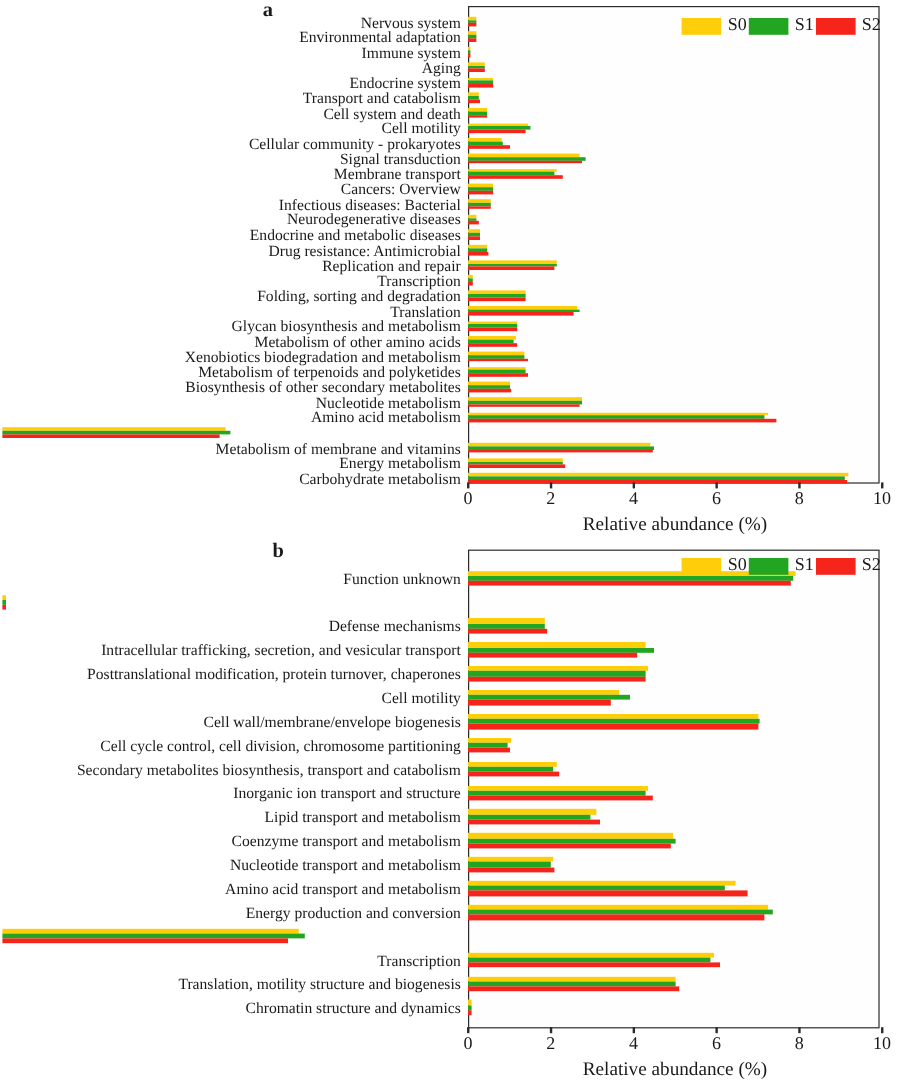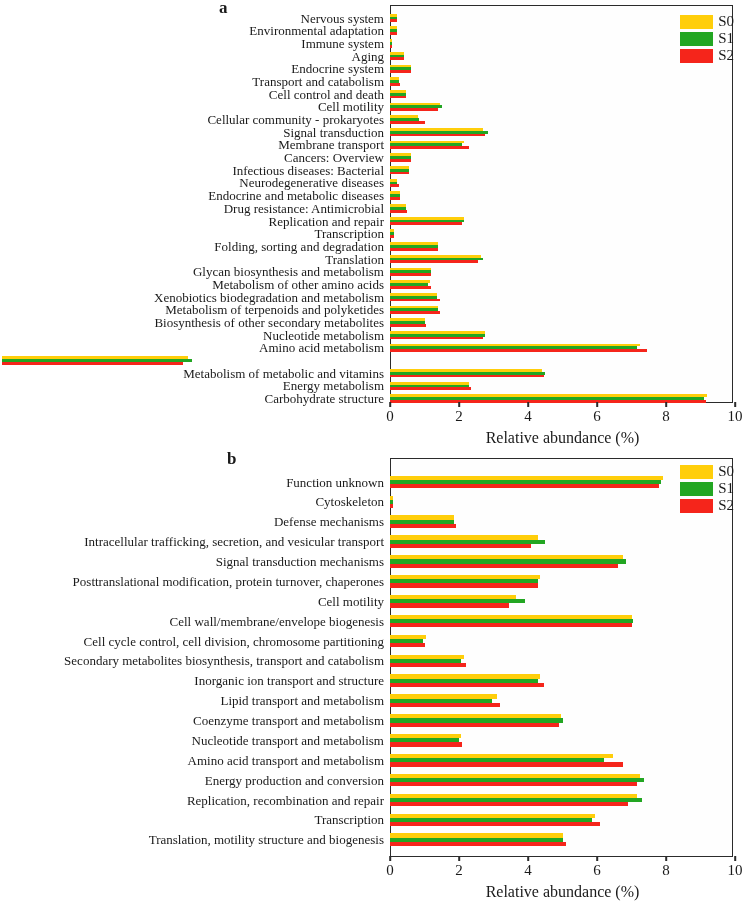--- a/index.html
+++ b/index.html
@@ -36,21 +36,21 @@
   .axis{position:absolute;left:390px;width:345px;height:30px;}
   .panel[data-panel="0"] .axis{top:402px;}
   .panel[data-panel="1"] .axis{top:408px;}
   .tick-mark{position:absolute;top:0;width:1.6px;height:5px;background:#2b2b2b;transform:translateX(-50%);}
   .tick-label{position:absolute;top:7px;transform:translateX(-50%);font-size:15px;line-height:1;}
 
   .xlabel{position:absolute;left:390px;width:345px;text-align:center;font-size:16px;line-height:1;}
   .panel[data-panel="0"] .xlabel{top:430px;}
   .panel[data-panel="1"] .xlabel{top:436px;}
 
-  .legend{position:absolute;right:18px;display:flex;flex-direction:column;gap:2px;}
+  .legend{position:absolute;right:18px;display:flex;gap:2px;}
   .panel[data-panel="0"] .legend{top:14px;}
   .panel[data-panel="1"] .legend{top:16px;}
   .legend-row{display:flex;align-items:center;gap:5px;}
   .legend-swatch{width:33px;height:14px;}
   .legend-label{font-size:15px;line-height:1;}
 </style>
 </head>
 <body>
 
 <div class="figure">
@@ -101,21 +101,21 @@
         </div>
         <div class="row">
           <div class="row-label">Transport and catabolism</div>
           <div class="row-bars">
             <div class="bar" style="width: 2.5%; background: rgb(255, 206, 10);"></div>
             <div class="bar" style="width: 2.5%; background: rgb(34, 166, 34);"></div>
             <div class="bar" style="width: 3%; background: rgb(245, 37, 27);"></div>
           </div>
         </div>
         <div class="row">
-          <div class="row-label">Cell control and death</div>
+          <div class="row-label">Cell system and death</div>
           <div class="row-bars">
             <div class="bar" style="width: 4.5%; background: rgb(255, 206, 10);"></div>
             <div class="bar" style="width: 4.5%; background: rgb(34, 166, 34);"></div>
             <div class="bar" style="width: 4.5%; background: rgb(245, 37, 27);"></div>
           </div>
         </div>
         <div class="row">
           <div class="row-label">Cell motility</div>
           <div class="row-bars">
             <div class="bar" style="width: 14.5%; background: rgb(255, 206, 10);"></div>
@@ -276,37 +276,37 @@
           </div>
         </div>
         <div class="row">
           <div class="row-bars">
             <div class="bar" style="width: 54%; background: rgb(255, 206, 10);"></div>
             <div class="bar" style="width: 55%; background: rgb(34, 166, 34);"></div>
             <div class="bar" style="width: 52.5%; background: rgb(245, 37, 27);"></div>
           </div>
         </div>
         <div class="row">
-          <div class="row-label">Metabolism of metabolic and vitamins</div>
+          <div class="row-label">Metabolism of membrane and vitamins</div>
           <div class="row-bars">
             <div class="bar" style="width: 44%; background: rgb(255, 206, 10);"></div>
             <div class="bar" style="width: 45%; background: rgb(34, 166, 34);"></div>
             <div class="bar" style="width: 44.5%; background: rgb(245, 37, 27);"></div>
           </div>
         </div>
         <div class="row">
           <div class="row-label">Energy metabolism</div>
           <div class="row-bars">
             <div class="bar" style="width: 23%; background: rgb(255, 206, 10);"></div>
             <div class="bar" style="width: 23%; background: rgb(34, 166, 34);"></div>
             <div class="bar" style="width: 23.5%; background: rgb(245, 37, 27);"></div>
           </div>
         </div>
         <div class="row">
-          <div class="row-label">Carbohydrate structure</div>
+          <div class="row-label">Carbohydrate metabolism</div>
           <div class="row-bars">
             <div class="bar" style="width: 92%; background: rgb(255, 206, 10);"></div>
             <div class="bar" style="width: 91%; background: rgb(34, 166, 34);"></div>
             <div class="bar" style="width: 91.5%; background: rgb(245, 37, 27);"></div>
           </div>
         </div>
       </div>
     <div class="axis">
         <div class="tick-mark" style="left: 0%;"></div>
         <div class="tick-label" style="left: 0%;">0</div>
@@ -344,21 +344,20 @@
     <div class="rows">
         <div class="row">
           <div class="row-label">Function unknown</div>
           <div class="row-bars">
             <div class="bar" style="width: 79%; background: rgb(255, 206, 10);"></div>
             <div class="bar" style="width: 78.5%; background: rgb(34, 166, 34);"></div>
             <div class="bar" style="width: 78%; background: rgb(245, 37, 27);"></div>
           </div>
         </div>
         <div class="row">
-          <div class="row-label">Cytoskeleton</div>
           <div class="row-bars">
             <div class="bar" style="width: 1%; background: rgb(255, 206, 10);"></div>
             <div class="bar" style="width: 1%; background: rgb(34, 166, 34);"></div>
             <div class="bar" style="width: 1%; background: rgb(245, 37, 27);"></div>
           </div>
         </div>
         <div class="row">
           <div class="row-label">Defense mechanisms</div>
           <div class="row-bars">
             <div class="bar" style="width: 18.5%; background: rgb(255, 206, 10);"></div>
@@ -368,28 +367,20 @@
         </div>
         <div class="row">
           <div class="row-label">Intracellular trafficking, secretion, and vesicular transport</div>
           <div class="row-bars">
             <div class="bar" style="width: 43%; background: rgb(255, 206, 10);"></div>
             <div class="bar" style="width: 45%; background: rgb(34, 166, 34);"></div>
             <div class="bar" style="width: 41%; background: rgb(245, 37, 27);"></div>
           </div>
         </div>
         <div class="row">
-          <div class="row-label">Signal transduction mechanisms</div>
-          <div class="row-bars">
-            <div class="bar" style="width: 67.5%; background: rgb(255, 206, 10);"></div>
-            <div class="bar" style="width: 68.5%; background: rgb(34, 166, 34);"></div>
-            <div class="bar" style="width: 66%; background: rgb(245, 37, 27);"></div>
-          </div>
-        </div>
-        <div class="row">
           <div class="row-label">Posttranslational modification, protein turnover, chaperones</div>
           <div class="row-bars">
             <div class="bar" style="width: 43.5%; background: rgb(255, 206, 10);"></div>
             <div class="bar" style="width: 43%; background: rgb(34, 166, 34);"></div>
             <div class="bar" style="width: 43%; background: rgb(245, 37, 27);"></div>
           </div>
         </div>
         <div class="row">
           <div class="row-label">Cell motility</div>
           <div class="row-bars">
@@ -464,41 +455,48 @@
         </div>
         <div class="row">
           <div class="row-label">Energy production and conversion</div>
           <div class="row-bars">
             <div class="bar" style="width: 72.5%; background: rgb(255, 206, 10);"></div>
             <div class="bar" style="width: 73.5%; background: rgb(34, 166, 34);"></div>
             <div class="bar" style="width: 71.5%; background: rgb(245, 37, 27);"></div>
           </div>
         </div>
         <div class="row">
-          <div class="row-label">Replication, recombination and repair</div>
           <div class="row-bars">
             <div class="bar" style="width: 71.5%; background: rgb(255, 206, 10);"></div>
             <div class="bar" style="width: 73%; background: rgb(34, 166, 34);"></div>
             <div class="bar" style="width: 69%; background: rgb(245, 37, 27);"></div>
           </div>
         </div>
         <div class="row">
           <div class="row-label">Transcription</div>
           <div class="row-bars">
             <div class="bar" style="width: 59.5%; background: rgb(255, 206, 10);"></div>
             <div class="bar" style="width: 58.5%; background: rgb(34, 166, 34);"></div>
             <div class="bar" style="width: 61%; background: rgb(245, 37, 27);"></div>
           </div>
         </div>
         <div class="row">
           <div class="row-label">Translation, motility structure and biogenesis</div>
           <div class="row-bars">
             <div class="bar" style="width: 50%; background: rgb(255, 206, 10);"></div>
             <div class="bar" style="width: 50%; background: rgb(34, 166, 34);"></div>
             <div class="bar" style="width: 51%; background: rgb(245, 37, 27);"></div>
+          </div>
+        </div>
+        <div class="row">
+          <div class="row-label">Chromatin structure and dynamics</div>
+          <div class="row-bars">
+            <div class="bar" style="width: 0.8%; background: rgb(255, 206, 10);"></div>
+            <div class="bar" style="width: 0.8%; background: rgb(34, 166, 34);"></div>
+            <div class="bar" style="width: 1%; background: rgb(245, 37, 27);"></div>
           </div>
         </div>
       </div>
     <div class="axis">
         <div class="tick-mark" style="left: 0%;"></div>
         <div class="tick-label" style="left: 0%;">0</div>
         <div class="tick-mark" style="left: 20%;"></div>
         <div class="tick-label" style="left: 20%;">2</div>
         <div class="tick-mark" style="left: 40%;"></div>
         <div class="tick-label" style="left: 40%;">4</div>

